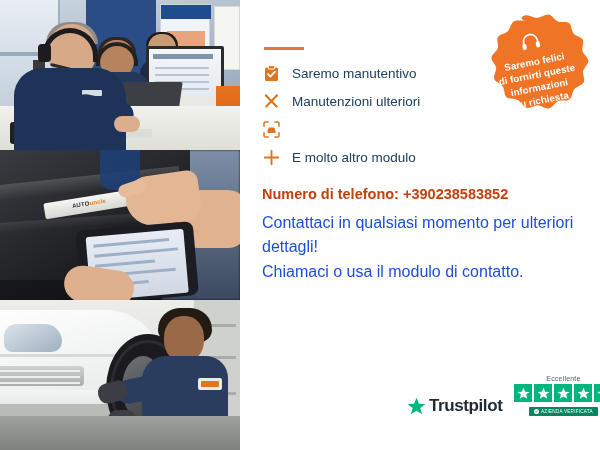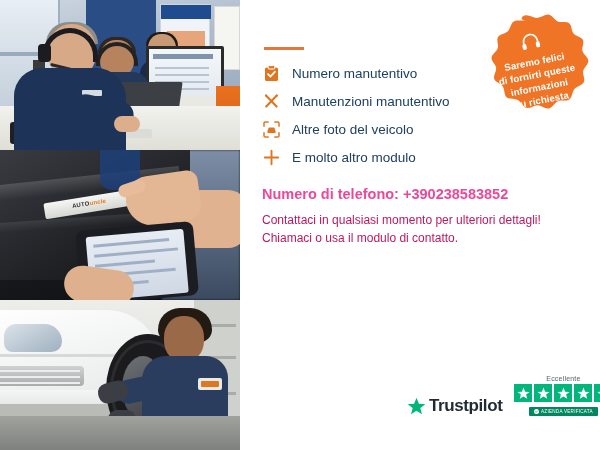--- a/index.html
+++ b/index.html
@@ -143,22 +143,22 @@
 
   .list { list-style: none; }
   .list li {
     display: flex; align-items: center; gap: 12px;
     margin-bottom: 10px; font-size: 13.5px; color: #20405f;
   }
   .ico { width: 18px; height: 18px; flex: 0 0 18px; color: #e0751f;
     display: flex; align-items: center; justify-content: center; }
   .ico svg { display: block; }
 
-  .phone { margin-top: 20px; font-size: 14.5px; font-weight: bold; color: #ec4899; }
-  .contact { margin-top: 9px; font-size: 12px; line-height: 1.52; color: #be185d; }
+  .phone { margin-top: 20px; font-size: 14.5px; font-weight: bold; color: #c2410c; }
+  .contact { margin-top: 9px; font-size: 16px; line-height: 1.52; color: #1d4ed8; }
 
   
   .badge-burst {
     position: absolute; right: 6px; top: 12px;
     width: 116px; height: 116px;
     display: flex; flex-direction: column;
     align-items: center; justify-content: flex-start;
     transform: rotate(-11deg);
   }
   .burst-bg { position: absolute; inset: 0; }
@@ -315,45 +315,44 @@
 
     <ul class="list">
       <li>
         <span class="ico">
           <svg width="15" height="17" viewBox="0 0 15 17" fill="none">
             <rect x="1" y="2.5" width="13" height="13.5" rx="1.6" fill="#e0751f"></rect>
             <rect x="4.2" y="0.6" width="6.6" height="3.4" rx="1" fill="#e0751f" stroke="#fff" stroke-width="1"></rect>
             <path d="M4 9.2l2.4 2.4L11 6.6" stroke="#fff" stroke-width="1.7" stroke-linecap="round" stroke-linejoin="round" fill="none"></path>
           </svg>
         </span>
-        <span>Numero manutentivo</span>
+        <span>Saremo manutentivo</span>
       </li>
       <li>
         <span class="ico">
           <svg width="17" height="17" viewBox="0 0 17 17" fill="none" stroke="#e0751f" stroke-width="2.1" stroke-linecap="round">
             <path d="M3 2.6 L13.6 13.6"></path>
             <path d="M13.8 2.6 L3.2 13.6"></path>
             <circle cx="3" cy="2.6" r="1.1" fill="#e0751f" stroke="none"></circle>
             <circle cx="13.8" cy="2.6" r="1.1" fill="#e0751f" stroke="none"></circle>
           </svg>
         </span>
-        <span>Manutenzioni manutentivo</span>
+        <span>Manutenzioni ulteriori</span>
       </li>
       <li>
         <span class="ico">
           <svg width="17" height="17" viewBox="0 0 17 17" fill="none" stroke="#e0751f" stroke-width="1.5" stroke-linecap="round">
             <path d="M1 5.2V2.3a1.3 1.3 0 0 1 1.3-1.3H5.2"></path>
             <path d="M11.8 1h2.9A1.3 1.3 0 0 1 16 2.3v2.9"></path>
             <path d="M16 11.8v2.9a1.3 1.3 0 0 1-1.3 1.3h-2.9"></path>
             <path d="M5.2 16H2.3A1.3 1.3 0 0 1 1 14.7v-2.9"></path>
             <path d="M4.4 10.4h8.2l-1-3.1a1.1 1.1 0 0 0-1-.8H6.4a1.1 1.1 0 0 0-1 .8z" fill="#e0751f" stroke="none"></path>
             <rect x="4.4" y="10" width="8.2" height="1.9" rx=".7" fill="#e0751f" stroke="none"></rect>
           </svg>
         </span>
-        <span>Altre foto del veicolo</span>
       </li>
       <li>
         <span class="ico">
           <svg width="17" height="17" viewBox="0 0 17 17" fill="none" stroke="#e0751f" stroke-width="1.9" stroke-linecap="round">
             <path d="M8.5 1.8v13.4M1.8 8.5h13.4"></path>
           </svg>
         </span>
         <span>E molto altro modulo</span>
       </li>
     </ul>

